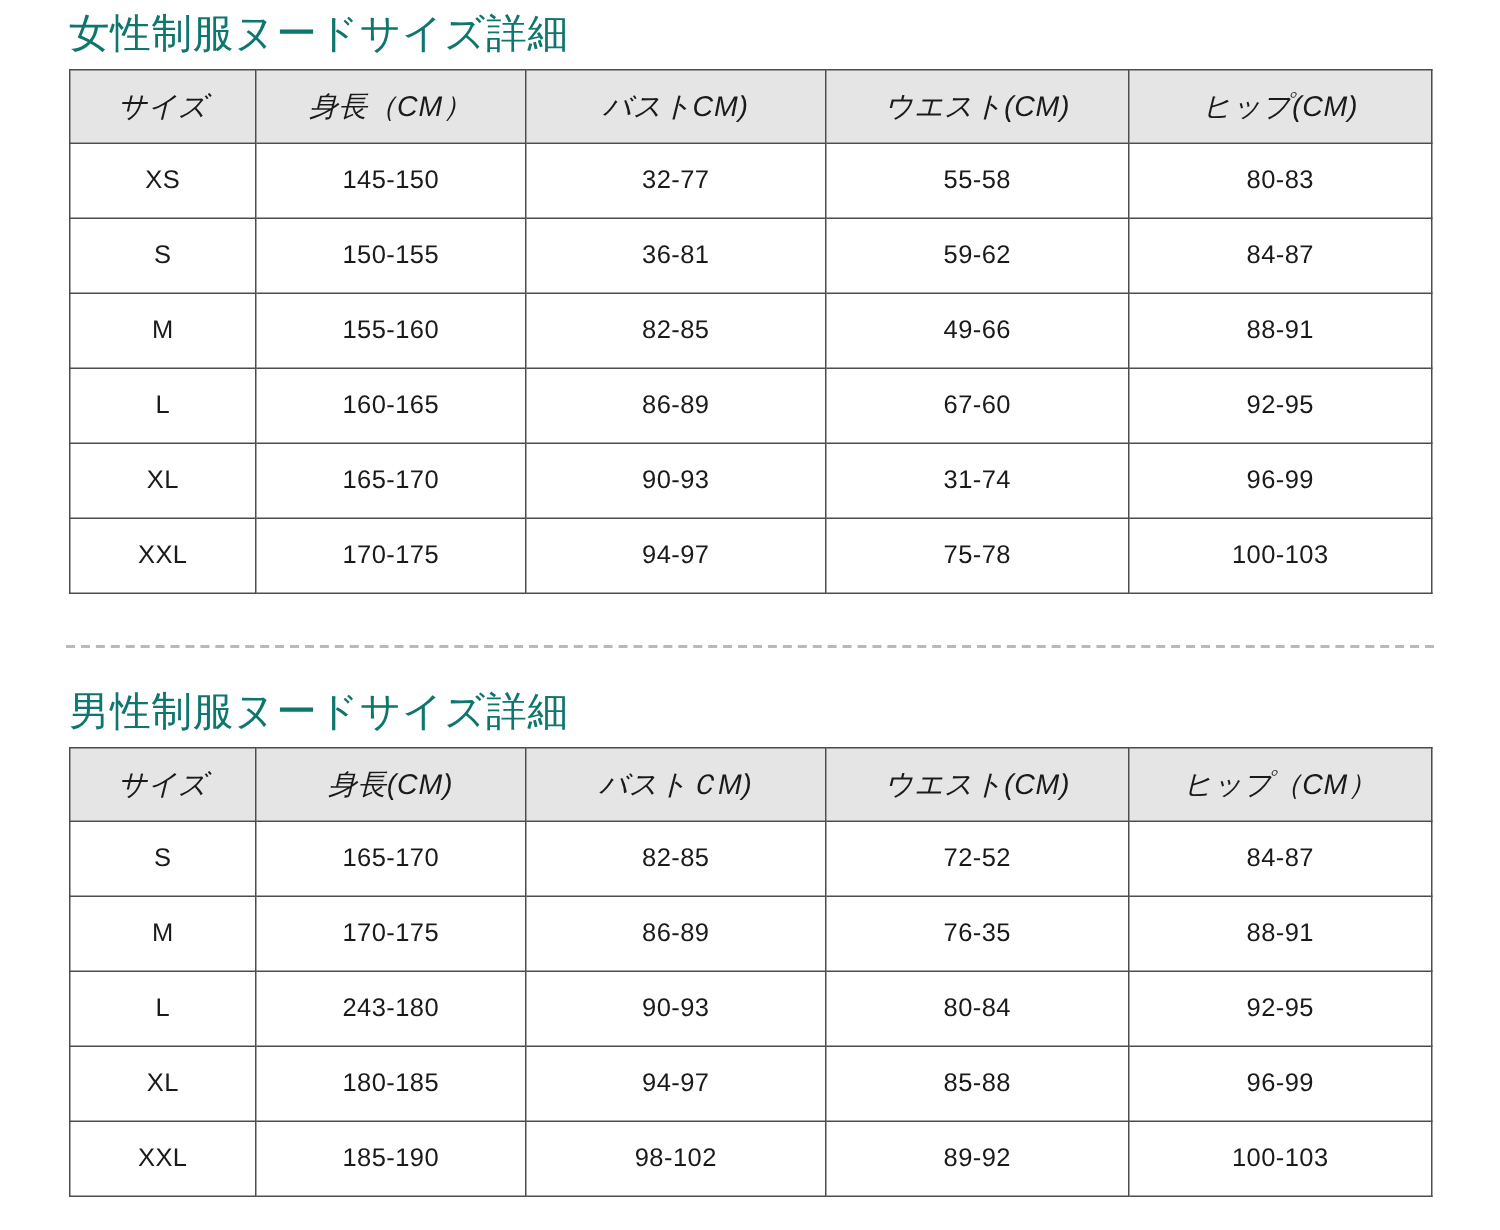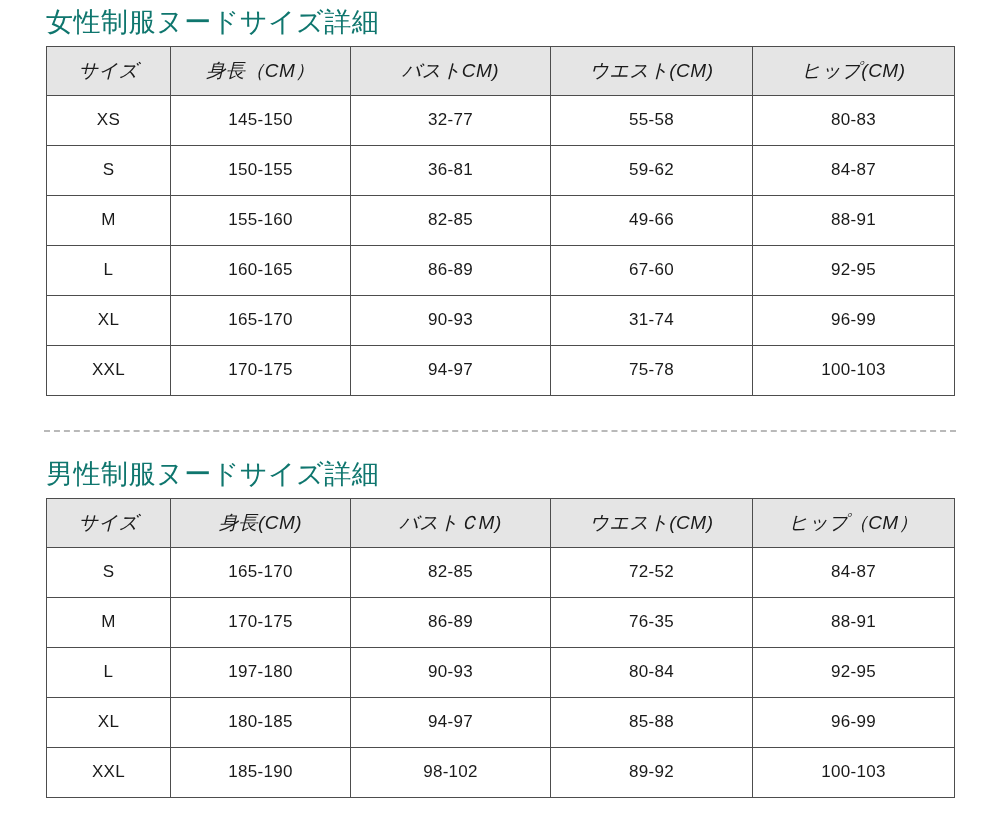--- a/index.html
+++ b/index.html
@@ -184,21 +184,21 @@
         </tr>
         <tr>
           <td class="cell-size">M</td>
           <td>170-175</td>
           <td>86-89</td>
           <td>76-35</td>
           <td>88-91</td>
         </tr>
         <tr>
           <td class="cell-size">L</td>
-          <td>197-180</td>
+          <td>243-180</td>
           <td>90-93</td>
           <td>80-84</td>
           <td>92-95</td>
         </tr>
         <tr>
           <td class="cell-size">XL</td>
           <td>180-185</td>
           <td>94-97</td>
           <td>85-88</td>
           <td>96-99</td>

